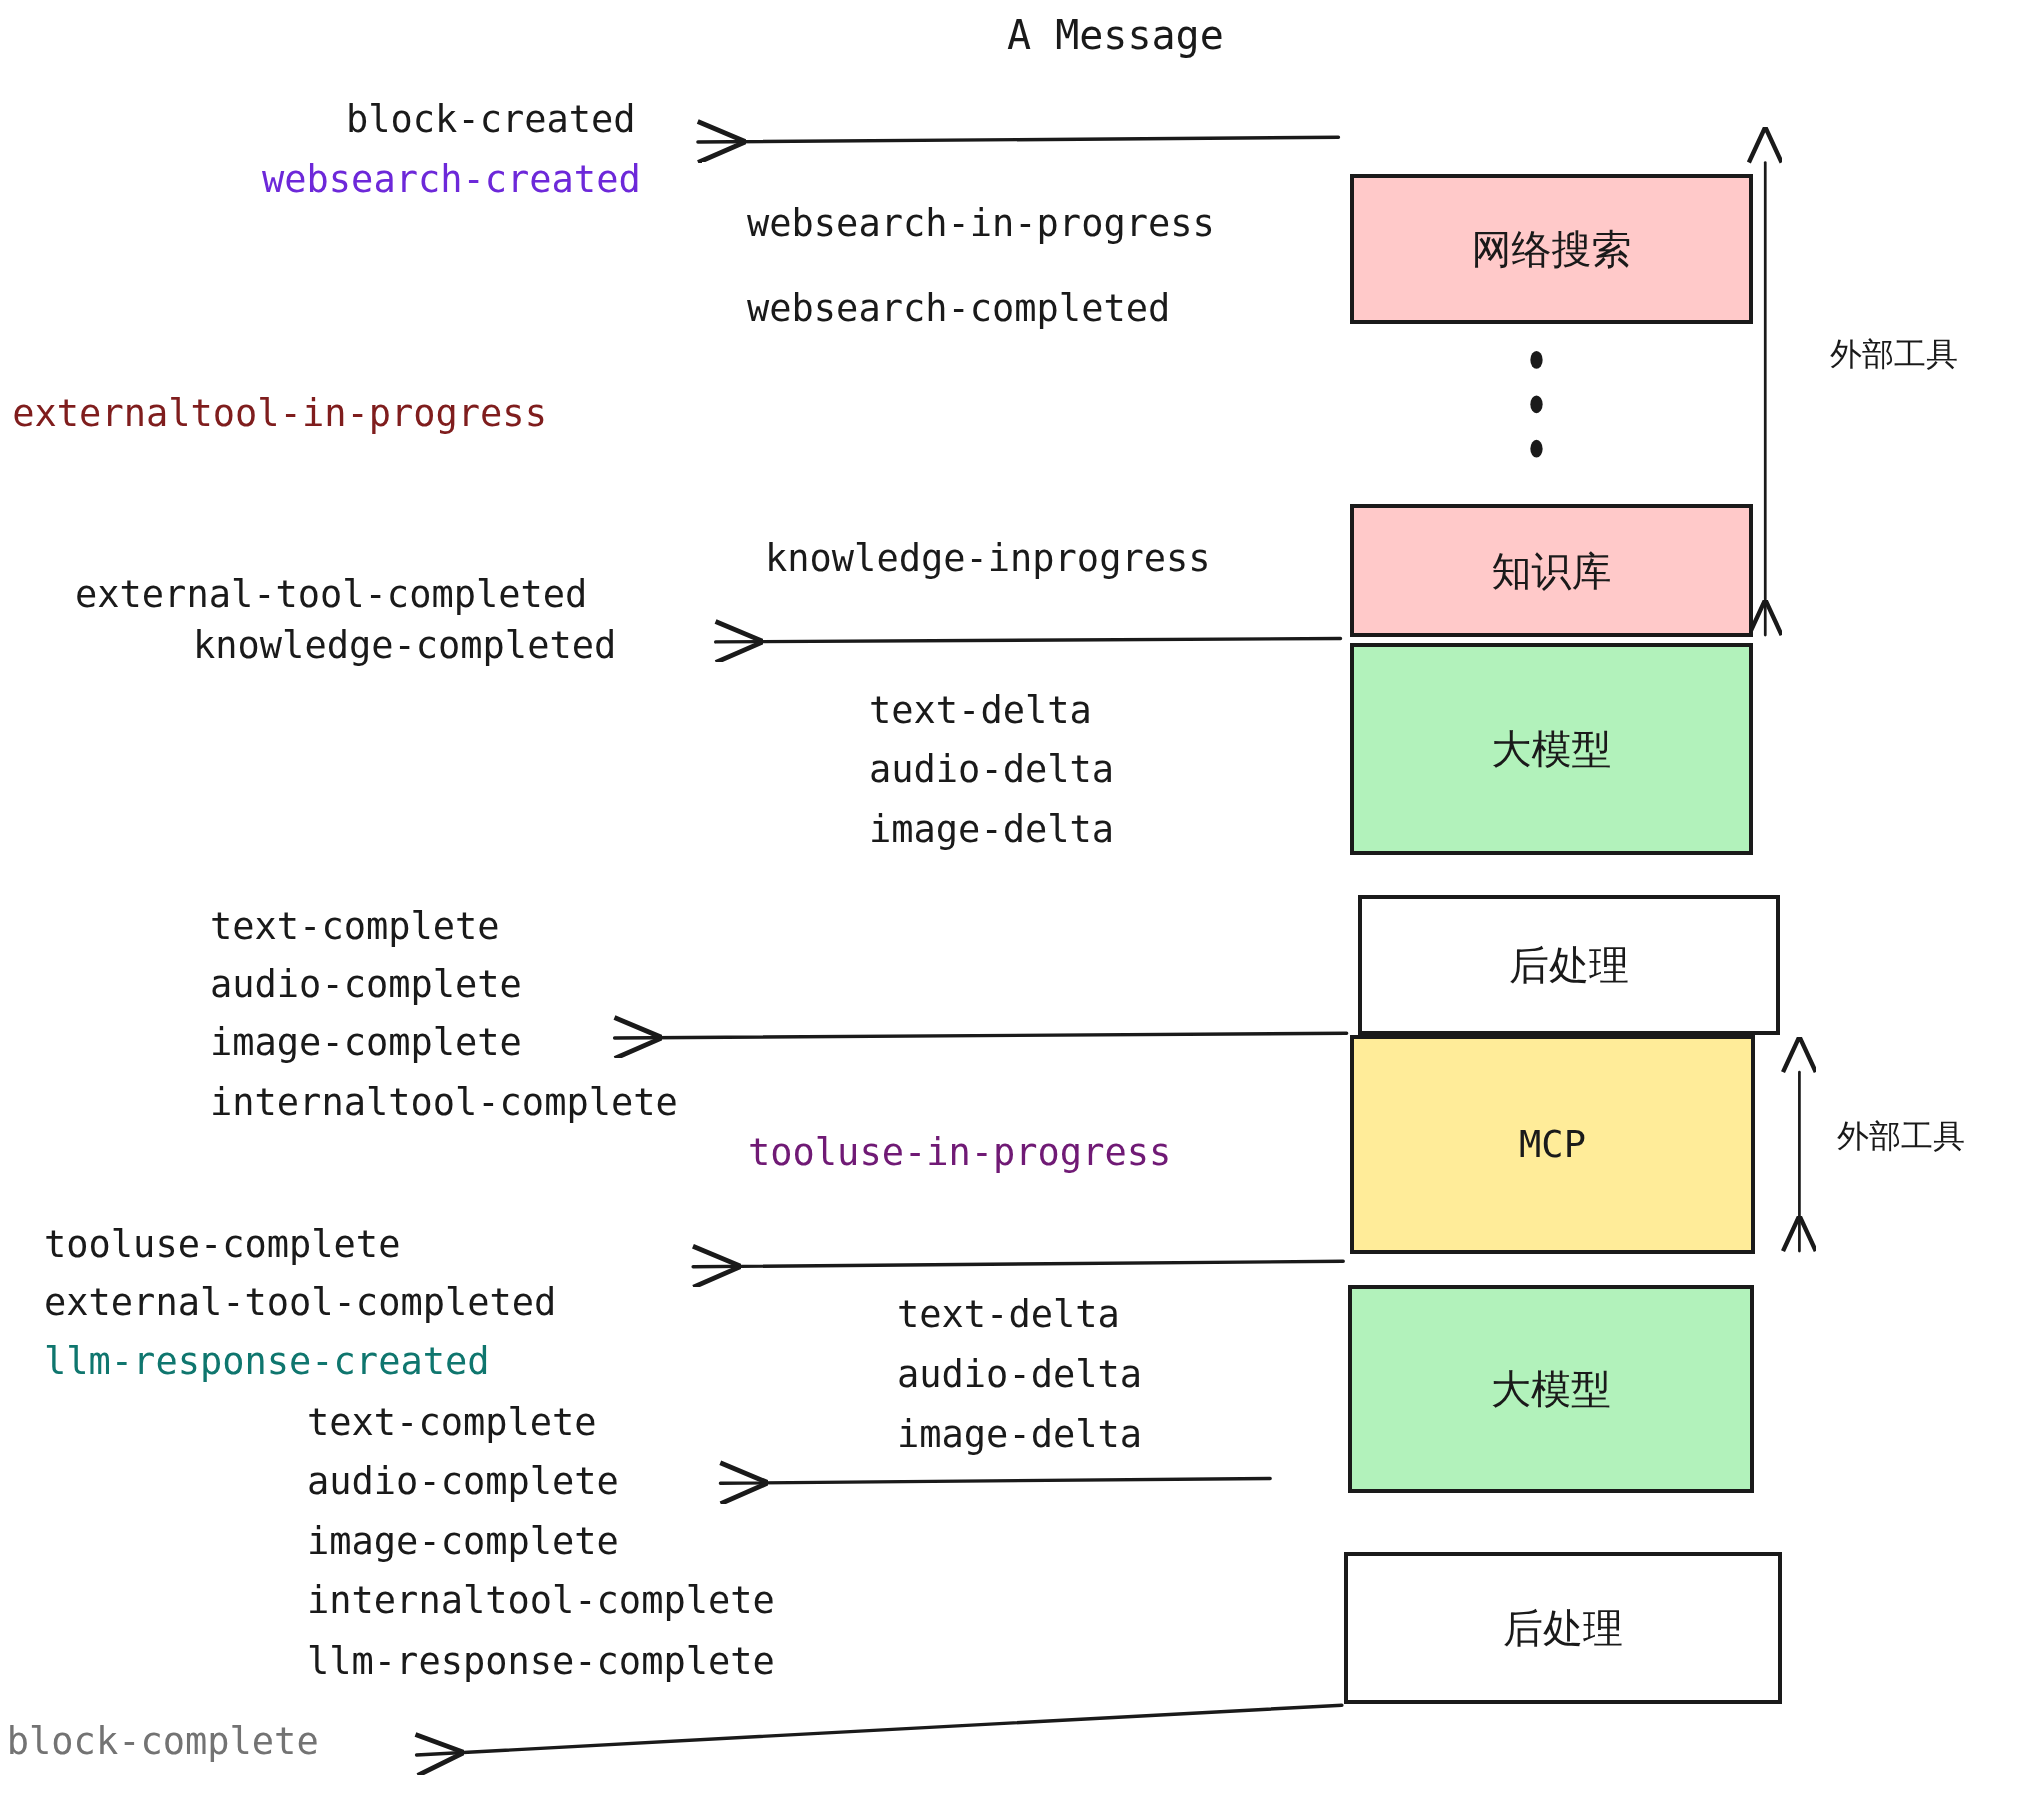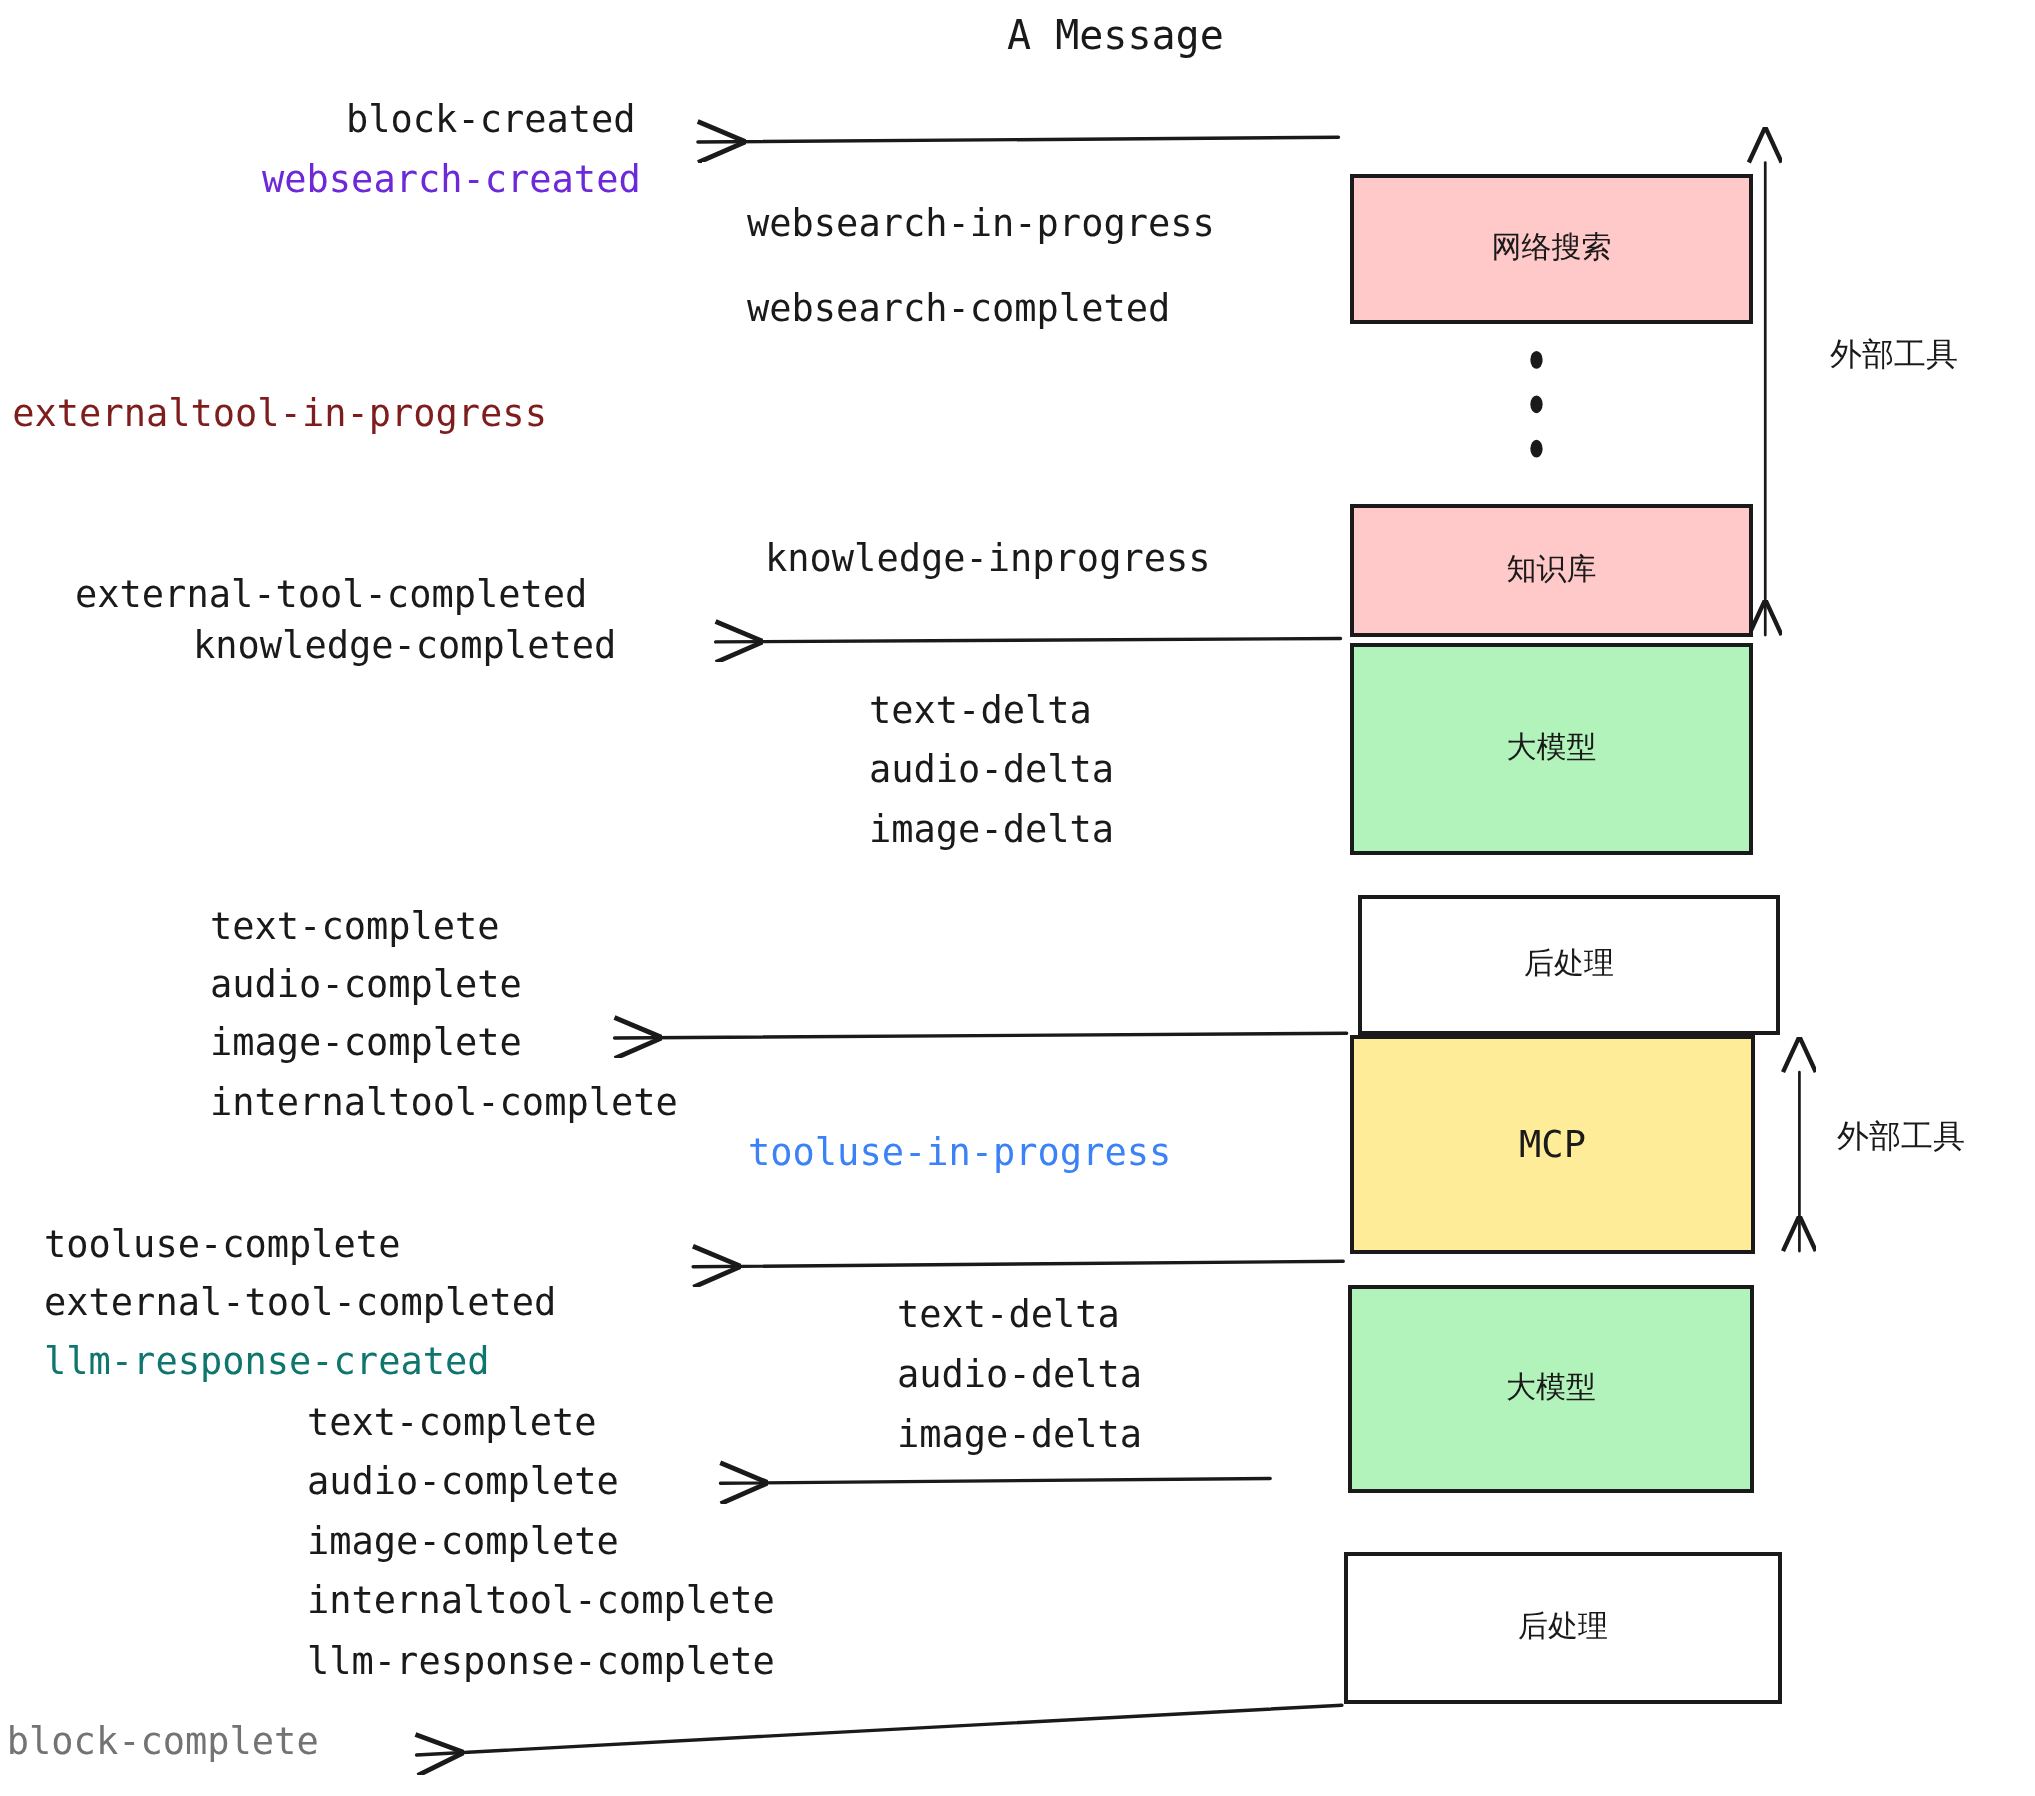--- a/index.html
+++ b/index.html
@@ -35,22 +35,22 @@
     position: absolute;
     font-family: "DejaVu Sans Mono", monospace;
     font-size: 40px;
     color: #1a1a1a;
     white-space: nowrap;
     line-height: 1;
     margin-left: 30px;
   }
   .boxlabel {
     position: absolute;
-    font-family: Liberation Mono, monospace;
-    font-size: 30px;
+    font-family: Liberation Sans, sans-serif;
+    font-size: 40px;
     color: #1a1a1a;
     white-space: nowrap;
     line-height: 1;
     text-align: center;
   }
   .boxlabel.latin {
     font-family: "DejaVu Sans Mono", monospace;
     font-size: 37px;
   }
   .sidelabel {
@@ -138,21 +138,21 @@
       <div class="evt" style="left: 765px; top: 540px; color: rgb(26, 26, 26);">knowledge-inprogress</div>
       <div class="evt" style="left: 75px; top: 576px; color: rgb(26, 26, 26);">external-tool-completed</div>
       <div class="evt" style="left: 193px; top: 627px; color: rgb(26, 26, 26);">knowledge-completed</div>
       <div class="evt" style="left: 869px; top: 692px; color: rgb(26, 26, 26);">text-delta</div>
       <div class="evt" style="left: 869px; top: 751px; color: rgb(26, 26, 26);">audio-delta</div>
       <div class="evt" style="left: 869px; top: 811px; color: rgb(26, 26, 26);">image-delta</div>
       <div class="evt" style="left: 210px; top: 908px; color: rgb(26, 26, 26);">text-complete</div>
       <div class="evt" style="left: 210px; top: 966px; color: rgb(26, 26, 26);">audio-complete</div>
       <div class="evt" style="left: 210px; top: 1024px; color: rgb(26, 26, 26);">image-complete</div>
       <div class="evt" style="left: 210px; top: 1084px; color: rgb(26, 26, 26);">internaltool-complete</div>
-      <div class="evt" style="left: 748px; top: 1134px; color: #3b82f6;">tooluse-in-progress</div>
+      <div class="evt" style="left: 748px; top: 1134px; color: #701a75;">tooluse-in-progress</div>
       <div class="evt" style="left: 44px; top: 1226px; color: rgb(26, 26, 26);">tooluse-complete</div>
       <div class="evt" style="left: 44px; top: 1284px; color: rgb(26, 26, 26);">external-tool-completed</div>
       <div class="evt" style="left: 44px; top: 1343px; color: #0f766e;">llm-response-created</div>
       <div class="evt" style="left: 897px; top: 1296px; color: rgb(26, 26, 26);">text-delta</div>
       <div class="evt" style="left: 897px; top: 1356px; color: rgb(26, 26, 26);">audio-delta</div>
       <div class="evt" style="left: 897px; top: 1416px; color: rgb(26, 26, 26);">image-delta</div>
       <div class="evt" style="left: 307px; top: 1404px; color: rgb(26, 26, 26);">text-complete</div>
       <div class="evt" style="left: 307px; top: 1463px; color: rgb(26, 26, 26);">audio-complete</div>
       <div class="evt" style="left: 307px; top: 1523px; color: rgb(26, 26, 26);">image-complete</div>
       <div class="evt" style="left: 307px; top: 1582px; color: rgb(26, 26, 26);">internaltool-complete</div>

